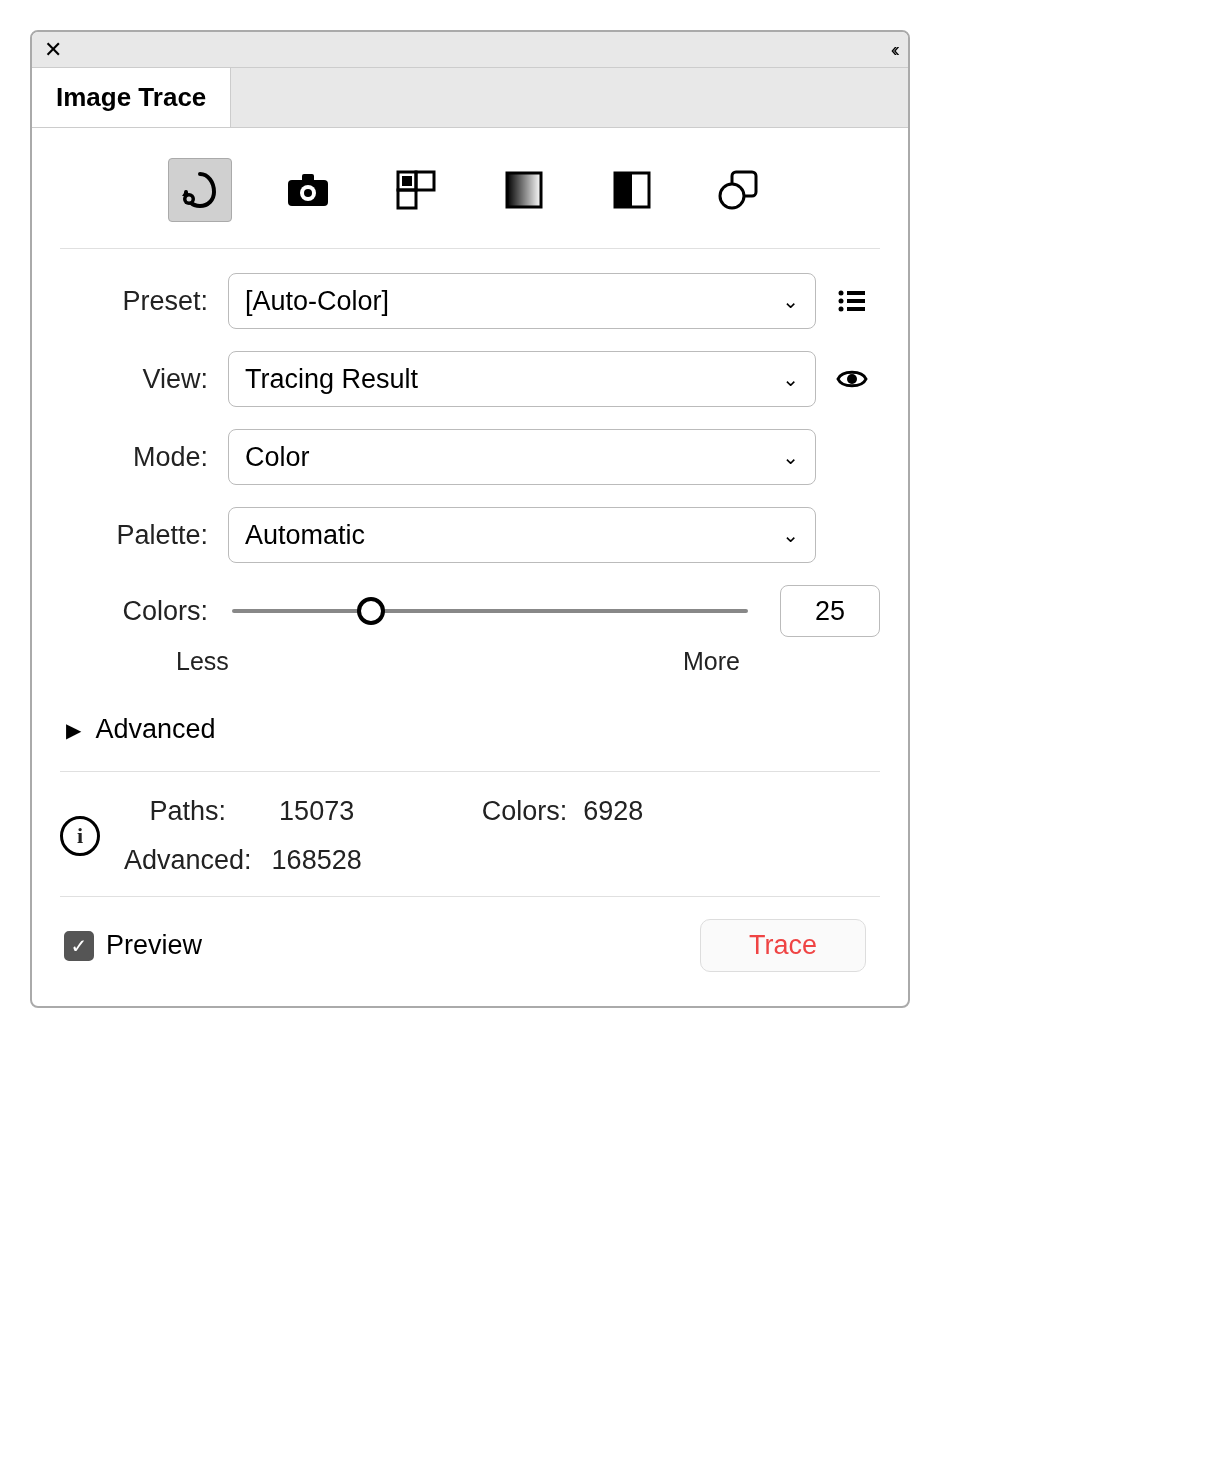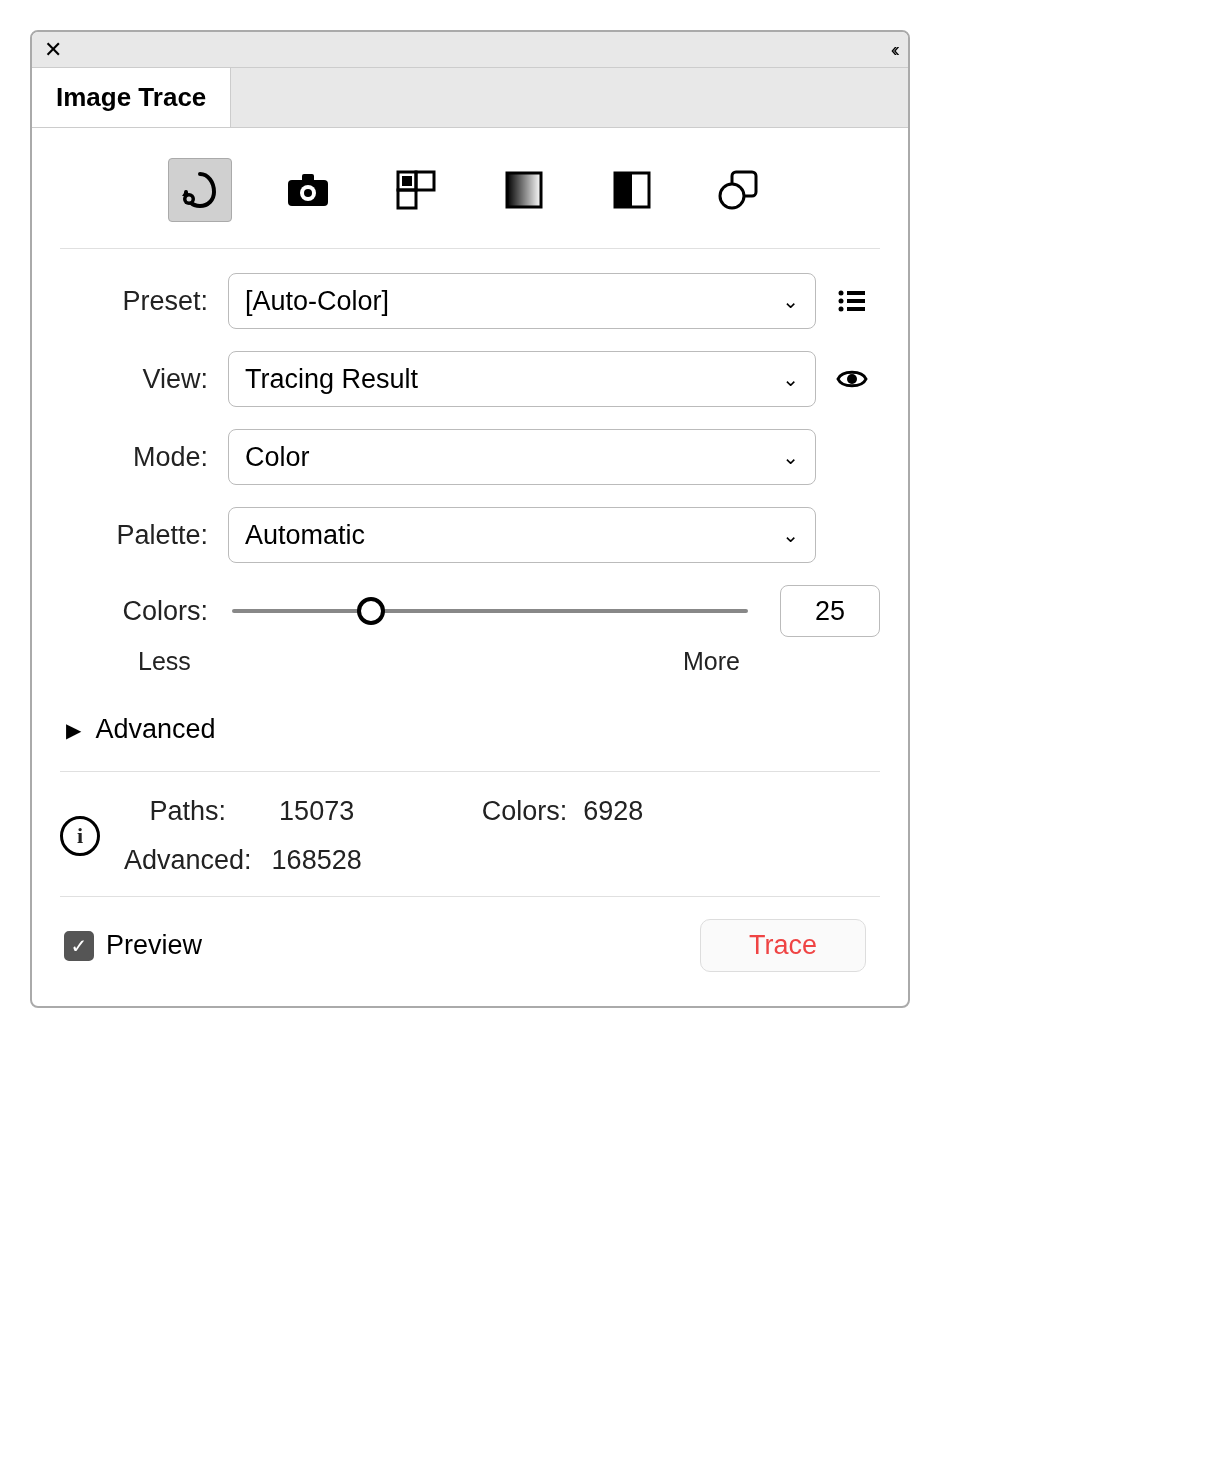--- a/index.html
+++ b/index.html
@@ -144,21 +144,21 @@
     display: flex;
     align-items: center;
     justify-content: center;
     font-size: 27px;
   }
   .slider-labels {
     display: flex;
     justify-content: space-between;
     font-size: 25px;
     color: #222;
-    margin: -12px 140px 28px 78px;
+    margin: -12px 140px 28px 116px;
   }
   .advanced {
     display: flex;
     align-items: center;
     gap: 14px;
     font-size: 27px;
     padding: 10px 0 26px 6px;
     border-bottom: 1px solid #e0e0e0;
     cursor: pointer;
   }

